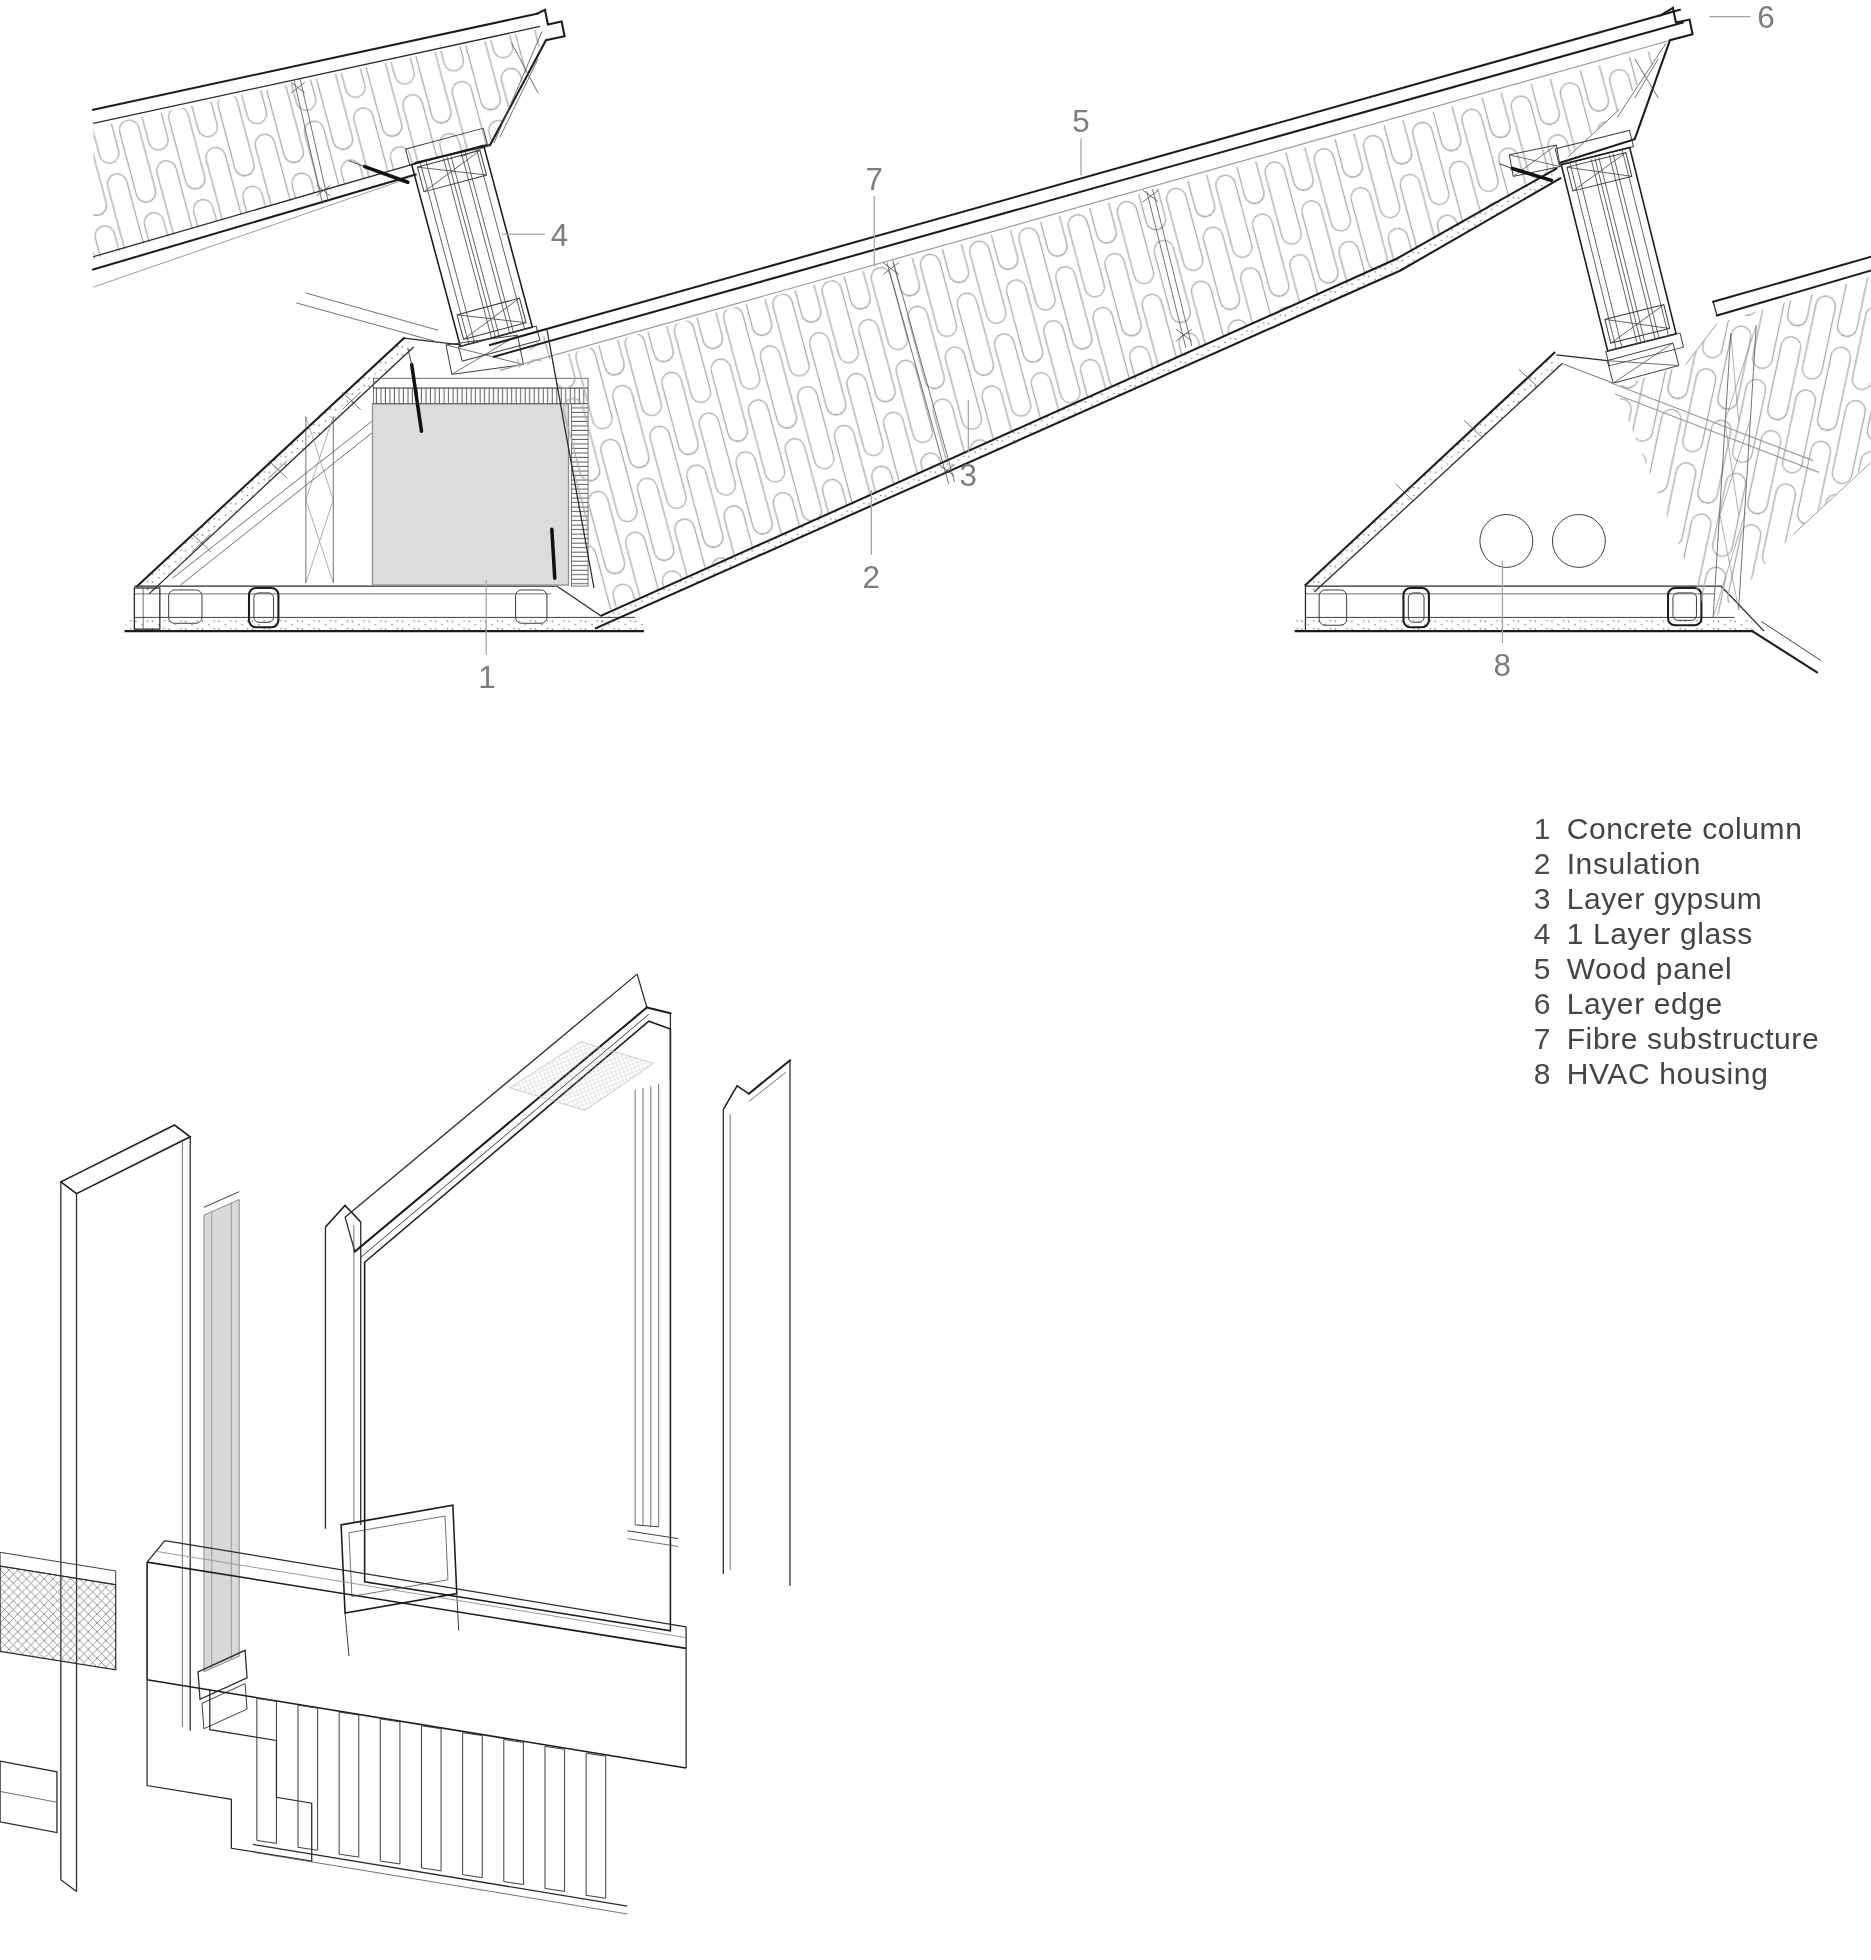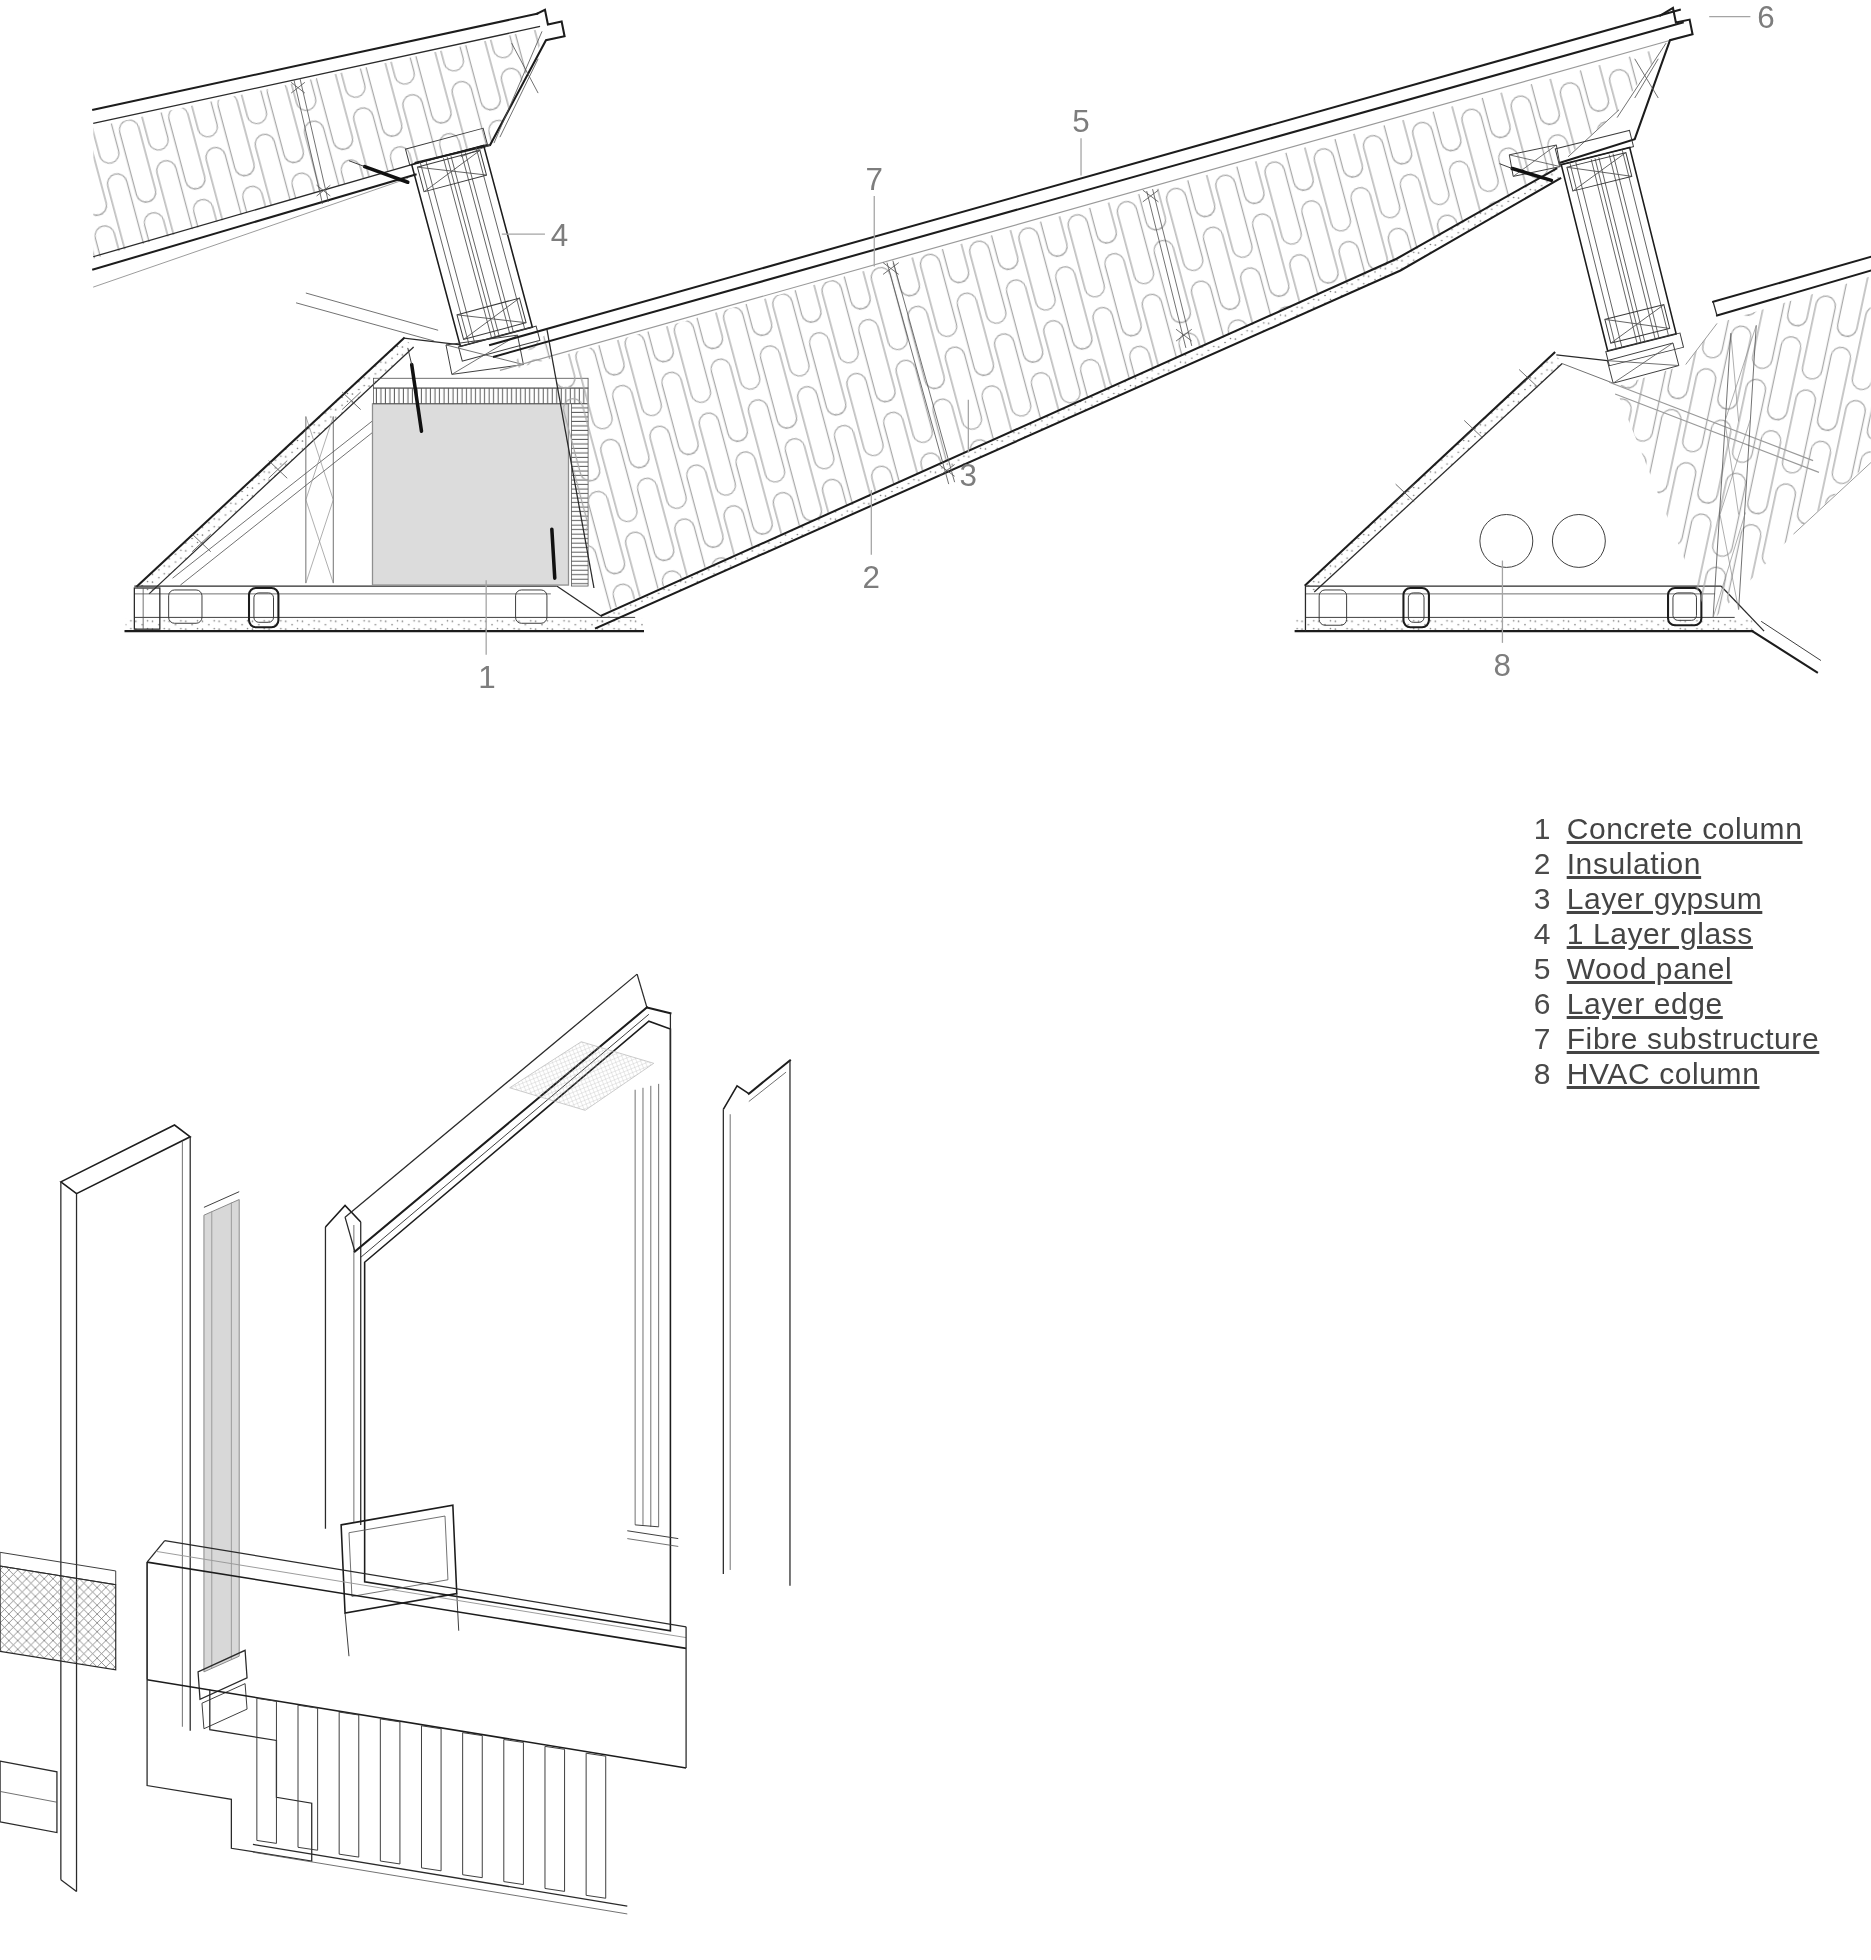--- a/index.html
+++ b/index.html
@@ -19,21 +19,21 @@
   .g1{stroke:var(--light);stroke-width:1;fill:none}
   .g12{stroke:var(--light);stroke-width:1.2;fill:none}
   .scr{stroke:#111;stroke-width:3.6;fill:none;stroke-linecap:round}
   .callout{fill:var(--label);font-size:32px;font-family:"Liberation Sans",sans-serif;letter-spacing:1px}
   .leader{stroke:#a4a4a4;stroke-width:1.3;fill:none}
   
   .legend{position:absolute;left:1490px;top:811px;color:var(--legend);}
   .legend-row{display:flex;line-height:35px;font-size:30px;letter-spacing:0.6px;font-weight:400;
               color:var(--legend);font-stretch:95%;}
   .legend-row .num{width:61px;text-align:right;margin-right:15.7px;color:#4a4a4a;}
-  .legend-row .lab{white-space:nowrap;text-decoration:underline;}
+  .legend-row .lab{white-space:nowrap;}
 </style>
 </head>
 <body>
 
 <div class="canvas">
 
 <svg width="1871" height="1960" viewBox="0 0 1909 2000">
   <defs>
 
     <pattern id="loopsA" width="52" height="98" patternUnits="userSpaceOnUse" patternTransform="rotate(-15)">
@@ -395,18 +395,18 @@
   <div class="legend-row">
     <span class="num">6</span>
     <span class="lab">Layer edge</span>
   </div>
   <div class="legend-row">
     <span class="num">7</span>
     <span class="lab">Fibre substructure</span>
   </div>
   <div class="legend-row">
     <span class="num">8</span>
-    <span class="lab">HVAC column</span>
+    <span class="lab">HVAC housing</span>
   </div>
 </div>
 
 </div>
 
 
 </body></html>

